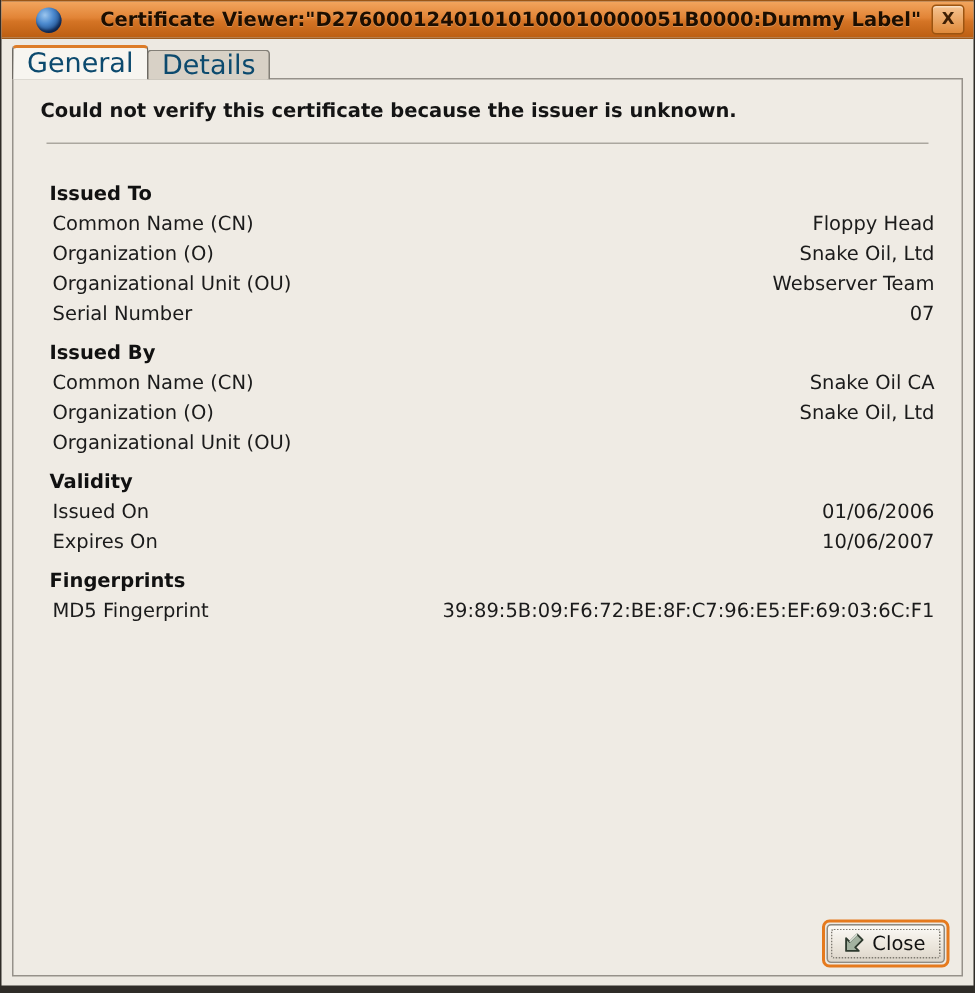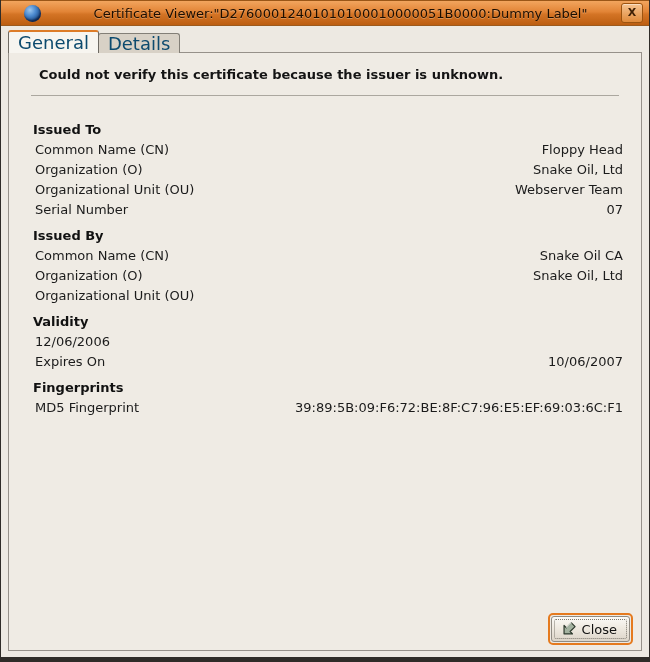--- a/index.html
+++ b/index.html
@@ -18,21 +18,21 @@
     background:linear-gradient(to bottom,#F2A55E 0%,#E28436 45%,#D47425 55%,#BC5E11 100%);
     border-top:1px solid #9A5617;border-bottom:1px solid #9C5A1D;
   }
   .globe{
     width:17px;height:17px;margin-left:23px;border-radius:50%;
     background:radial-gradient(circle at 35% 30%,#9CC6EE 0%,#4D8BD0 35%,#1F4E8C 70%,#122B4E 100%);
     box-shadow:inset -1px -2px 2px rgba(0,0,20,.5);
     flex:0 0 auto;
   }
   .title{
-    flex:1;text-align:center;font-size:13px;font-weight:normal;color:#1C0E00;
+    flex:1;text-align:center;font-size:13px;font-weight:bold;color:#1C0E00;
     text-shadow:0 1px 0 rgba(255,255,255,.25);
     white-space:nowrap;overflow:hidden;padding-left:23px;
   }
   .tb-close{
     width:20px;height:18px;margin:0 6px 0 4px;border-radius:3px;flex:0 0 auto;
     background:linear-gradient(#F6C492,#E08A3A);
     border:1px solid #9C5410;
     box-shadow:inset 0 1px 0 rgba(255,255,255,.45);
     color:#3E1F04;font-size:11px;font-weight:bold;line-height:17px;text-align:center;
     cursor:default;
@@ -47,21 +47,21 @@
   .tab.active{
     height:21px;background:#F7F5F0;border-color:#6E6A63;
     border-top:2px solid #DD7C28;position:relative;z-index:4;margin-left:0;
   }
   
   .page{
     position:absolute;left:7px;right:7px;top:52px;bottom:6px;
     background:#EFEBE4;border:1px solid #96918A;
     padding:12px 18px;box-sizing:border-box;
   }
-  .warning{font-size:13px;font-weight:bold;color:#141414;margin:2px 12px 0;}
+  .warning{font-size:13px;font-weight:bold;color:#141414;margin:2px 0 0;}
   .sep{border:none;border-top:1px solid #ABA79F;margin:13px 4px 0;}
   .sections{margin-top:24px;}
   .section{margin-top:6px;}
   .section-title{font-size:13px;font-weight:bold;color:#111;height:20px;line-height:20px;padding-left:6px;}
   .row{display:flex;height:20px;line-height:20px;font-size:13px;color:#1b1b1b;padding-left:8px;white-space:nowrap;justify-content:space-between;}
   .row .lbl{width:168px;flex:0 0 auto;}
   
   .btn-ring{
     position:absolute;right:16px;top:613px;
     border:2px solid #E57A1E;border-radius:5px;padding:1px;background:#EDE9E2;
@@ -129,21 +129,22 @@
             <span class="lbl">Organization (O)</span>
             <span class="val">Snake Oil, Ltd</span>
           </div>
           <div class="row">
             <span class="lbl">Organizational Unit (OU)</span>
           </div>
         </div>
         <div class="section">
           <div class="section-title">Validity</div>
           <div class="row">
-            <span class="val">12/06/2006</span>
+            <span class="lbl">Issued On</span>
+            <span class="val">01/06/2006</span>
           </div>
           <div class="row">
             <span class="lbl">Expires On</span>
             <span class="val">10/06/2007</span>
           </div>
         </div>
         <div class="section">
           <div class="section-title">Fingerprints</div>
           <div class="row">
             <span class="lbl">MD5 Fingerprint</span>

